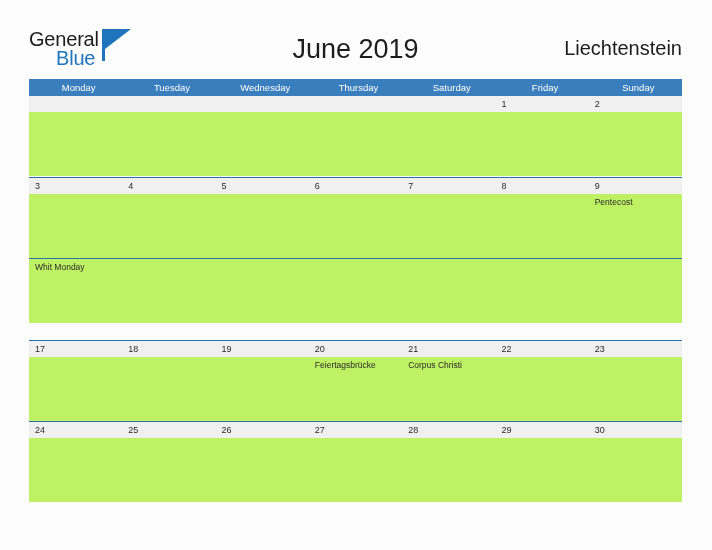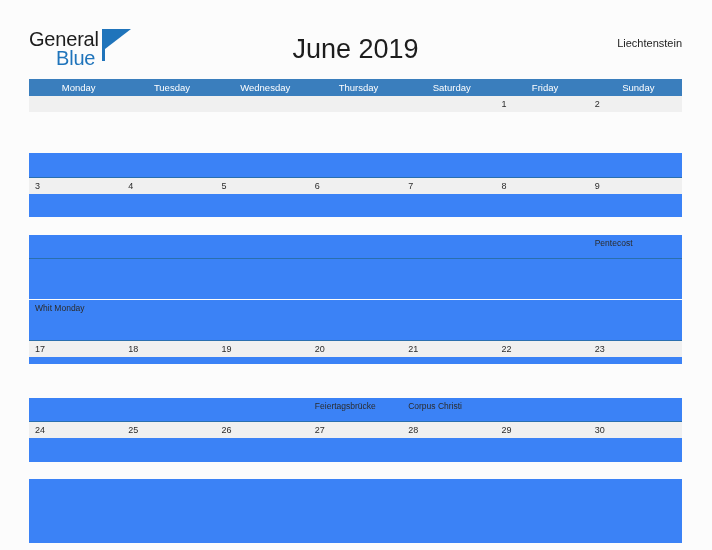--- a/index.html
+++ b/index.html
@@ -81,21 +81,21 @@
     font-size: 27px;
     color: #1d1d1d;
     font-family: "Liberation Sans", sans-serif;
     margin-top: 8px;
   }
 
   .cal-region {
     position: absolute;
     right: 0;
     top: 11px;
-    font-size: 11px;
+    font-size: 20px;
     color: #1d1d1d;
     font-family: "Liberation Sans", sans-serif;
     margin-left: 44px;
   }
 
   
   .calendar {
     position: absolute;
     left: 29px;
     top: 79px;
@@ -128,22 +128,21 @@
   }
 
   .week-numbers {
     display: flex;
     background: #f0f0f0;
     height: 16px;
   }
   .week-body {
     display: flex;
     height: 64px;
-    background: #3b82f6;
-    margin-top: 41px;
+    background: #bef264;
   }
 
   .num-cell {
     flex: 1 1 0;
     font-size: 9px;
     line-height: 16px;
     color: #2b2b2b;
     padding-left: 6px;
     box-sizing: border-box;
     font-family: "Liberation Sans", sans-serif;

